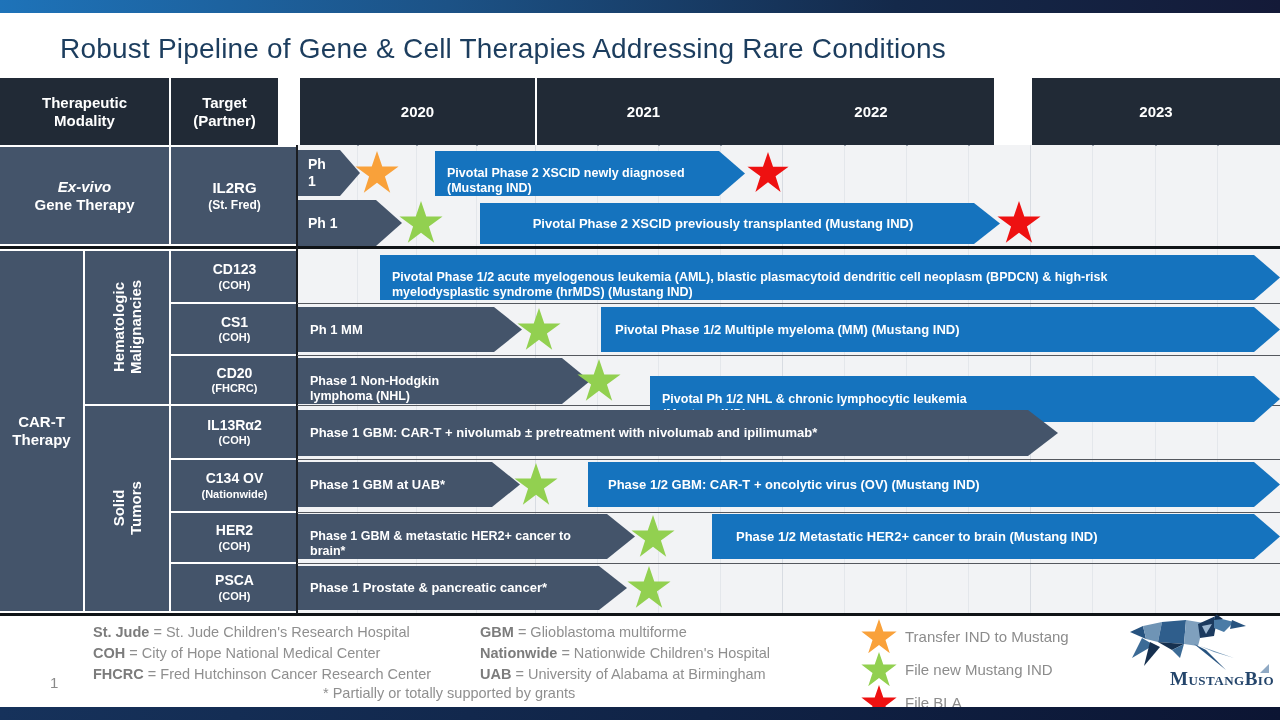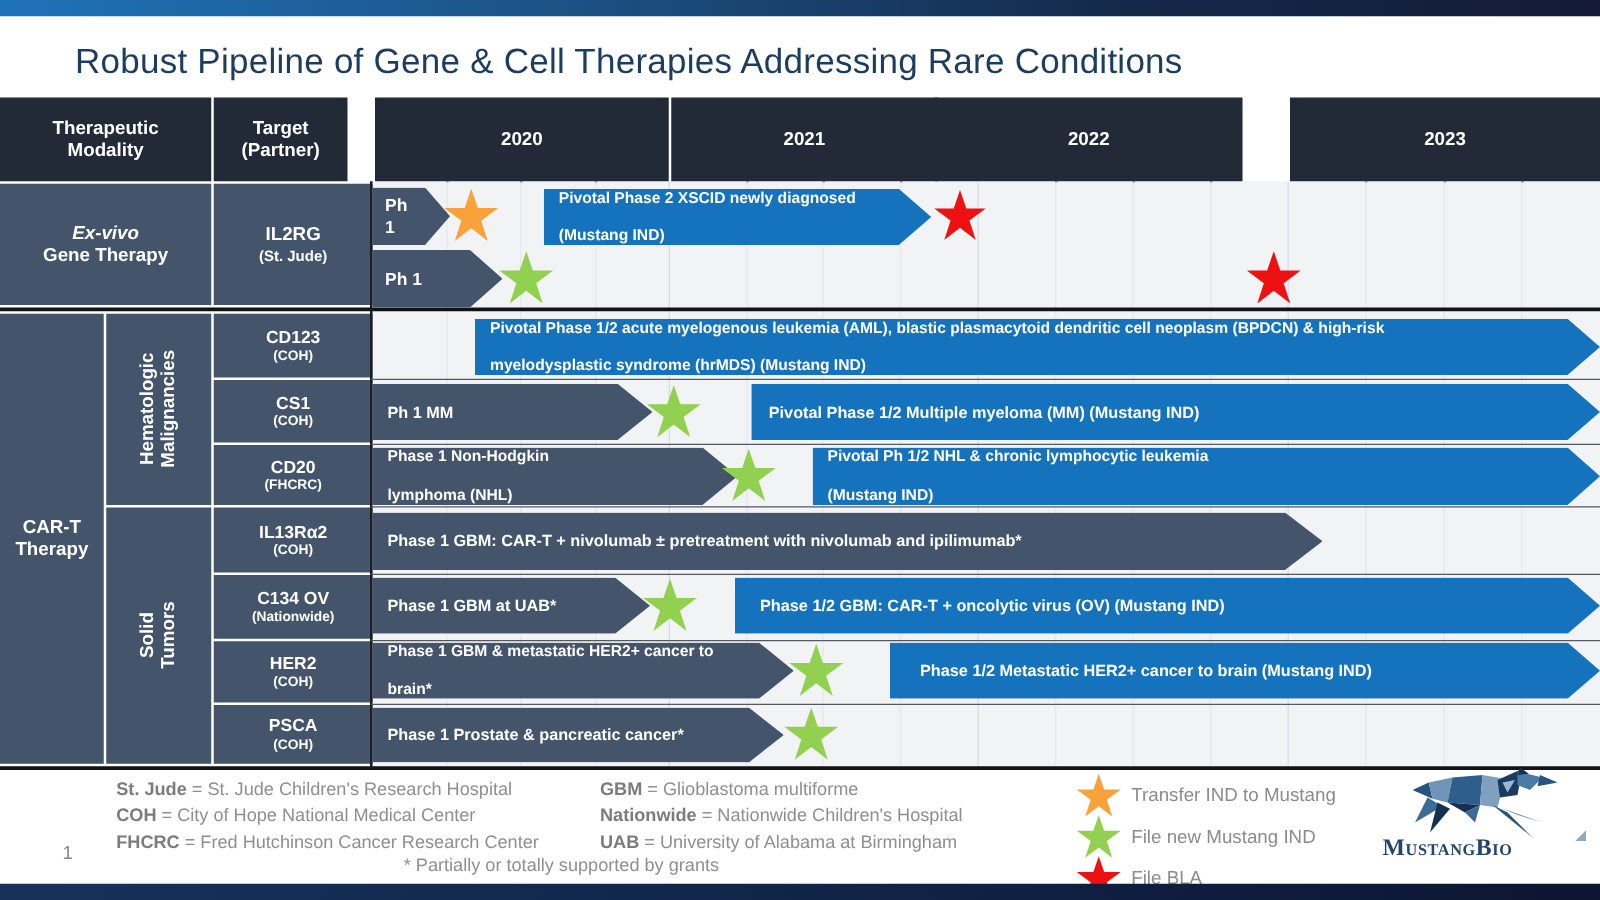--- a/index.html
+++ b/index.html
@@ -27,32 +27,32 @@
   .tick{position:absolute;top:139px;width:2px;height:7px;background:#99A1AD;}
   .rowline{position:absolute;left:297px;width:983px;height:1px;background:#55585E;}
   .divider{position:absolute;left:0;width:1280px;height:3px;background:#101417;}
   #chartedge{left:296px;top:145px;width:2px;height:469px;background:#1A1D22;}
   
   .arrow{position:absolute;color:#fff;font-weight:700;font-size:13px;line-height:1.2;
          display:flex;align-items:center;box-sizing:border-box;padding-left:12px;padding-right:34px;
          clip-path:polygon(0 0,calc(100% - var(--tip,26px)) 0,100% 50%,calc(100% - var(--tip,26px)) 100%,0 100%);}
   .slate{background:#44546A;}
   .blue{background:#1573BE;}
-  .two{flex-direction:column;align-items:flex-start;justify-content:space-between;font-size:12.5px;}
+  .two{flex-direction:column;align-items:flex-start;justify-content:flex-end;font-size:12.5px;}
   .ctr{justify-content:center;padding-left:0;}
   
   .star{position:absolute;clip-path:polygon(50% 0%,62% 35%,99% 35%,68% 58%,80% 95%,50% 72%,20% 95%,32% 58%,1% 35%,38% 35%);}
   .star.orange{background:#F9A13A}.star.green{background:#92D050}.star.red{background:#EE1111}
   
   .fnl{position:absolute;font-size:14.5px;color:#8F8F8F;white-space:nowrap;}
   .fnl b{color:#7C7C7C;}
   .leglbl{position:absolute;font-size:15px;color:#8C8C8C;white-space:nowrap;}
   #pagenum{left:50px;top:674px;font-size:15px;color:#8A8A8A;}
   #grants{left:323px;top:685px;font-size:14.5px;color:#8F8F8F;}
-  #logotext{left:1106px;top:668px;width:168px;text-align:left;font-family:"Liberation Serif",serif;
+  #logotext{left:1106px;top:668px;width:168px;text-align:right;font-family:"Liberation Serif",serif;
             font-variant:small-caps;font-weight:600;font-size:19px;letter-spacing:0.5px;color:#24456B;}
   #logotri{left:1260px;top:664px;width:9px;height:9px;background:#8FA9C4;
            clip-path:polygon(0 100%,100% 0,100% 100%);}
 </style>
 </head>
 <body>
 
 <div id="slide">
 
   <div id="topbar" class="abs"></div>
@@ -105,21 +105,21 @@
   <div class="cell hdr" style="left:1032px;top:78px;width:248px;height:67px">
       <span>2023</span>
     </div>
 
   <div class="cell" style="left:0;top:147px;width:169px;height:97px;font-size:15px">
     <span style="font-style:italic">Ex-vivo</span>
     <span>Gene Therapy</span>
   </div>
   <div class="cell" style="left:171px;top:147px;width:127px;height:97px;font-size:15px">
     <span>IL2RG</span>
-    <span class="partner" style="font-size:12px">(St. Jude)</span>
+    <span class="partner" style="font-size:12px">(St. Fred)</span>
   </div>
 
   <div class="cell" style="left:0;top:251px;width:83px;height:360px;font-size:15px">
       <span style="width:62px">CAR-T Therapy</span>
     </div>
   <div class="cell" style="left:85px;top:251px;width:84px;height:153px"></div>
   <div class="vwrap" style="left:50px;top:285px;width:153px;height:84px">
       <span style="display:inline-block;width:102px">Hematologic Malignancies</span>
     </div>
   <div class="cell" style="left:85px;top:406px;width:84px;height:205px"></div>
@@ -173,41 +173,44 @@
   <div class="arrow blue two" style="left:435px;top:151px;width:310px;height:45px;--tip:26px">
       <span>Pivotal Phase 2 XSCID newly diagnosed</span>
       <span>(Mustang IND)</span>
     </div>
   <div class="star red" style="left:747px;top:152px;width:42px;height:42px"></div>
 
   <div class="arrow slate" style="left:298px;top:200px;width:104px;height:46px;--tip:26px;font-size:14px;padding-left:10px">
       <span>Ph 1</span>
     </div>
   <div class="star green" style="left:399px;top:201px;width:44px;height:44px"></div>
+  <div class="arrow blue ctr" style="left:480px;top:203px;width:520px;height:41px;--tip:26px">
+      <span>Pivotal Phase 2 XSCID previously transplanted (Mustang IND)</span>
+    </div>
   <div class="star red" style="left:997px;top:201px;width:44px;height:44px"></div>
 
   <div class="arrow blue two" style="left:380px;top:255px;width:900px;height:45px;--tip:26px;padding-right:120px">
       <span>Pivotal Phase 1/2 acute myelogenous leukemia (AML), blastic plasmacytoid  dendritic cell neoplasm (BPDCN) &amp; high-risk</span>
       <span>myelodysplastic  syndrome (hrMDS) (Mustang IND)</span>
     </div>
 
   <div class="arrow slate" style="left:298px;top:307px;width:224px;height:45px;--tip:28px">
       <span>Ph 1 MM</span>
     </div>
   <div class="star green" style="left:517px;top:308px;width:44px;height:44px"></div>
   <div class="arrow blue" style="left:601px;top:307px;width:679px;height:45px;--tip:26px;padding-left:14px">
       <span>Pivotal Phase 1/2 Multiple myeloma (MM) (Mustang IND)</span>
     </div>
 
   <div class="arrow slate two" style="left:298px;top:358px;width:292px;height:46px;--tip:28px">
       <span>Phase 1 Non-Hodgkin</span>
       <span>lymphoma (NHL)</span>
     </div>
   <div class="star green" style="left:577px;top:359px;width:44px;height:44px"></div>
-  <div class="arrow blue two" style="left:650px;top:358px;width:630px;height:46px;--tip:26px">
+  <div class="arrow blue two" style="left:650px;top:376px;width:630px;height:46px;--tip:26px">
       <span>Pivotal Ph 1/2 NHL &amp; chronic lymphocytic  leukemia</span>
       <span>(Mustang IND)</span>
     </div>
 
   <div class="arrow slate" style="left:298px;top:410px;width:760px;height:46px;--tip:30px">
       <span>Phase 1 GBM:  CAR-T + nivolumab ± pretreatment with nivolumab and ipilimumab*</span>
     </div>
 
   <div class="arrow slate" style="left:298px;top:462px;width:222px;height:45px;--tip:28px">
       <span>Phase 1 GBM at UAB*</span>

